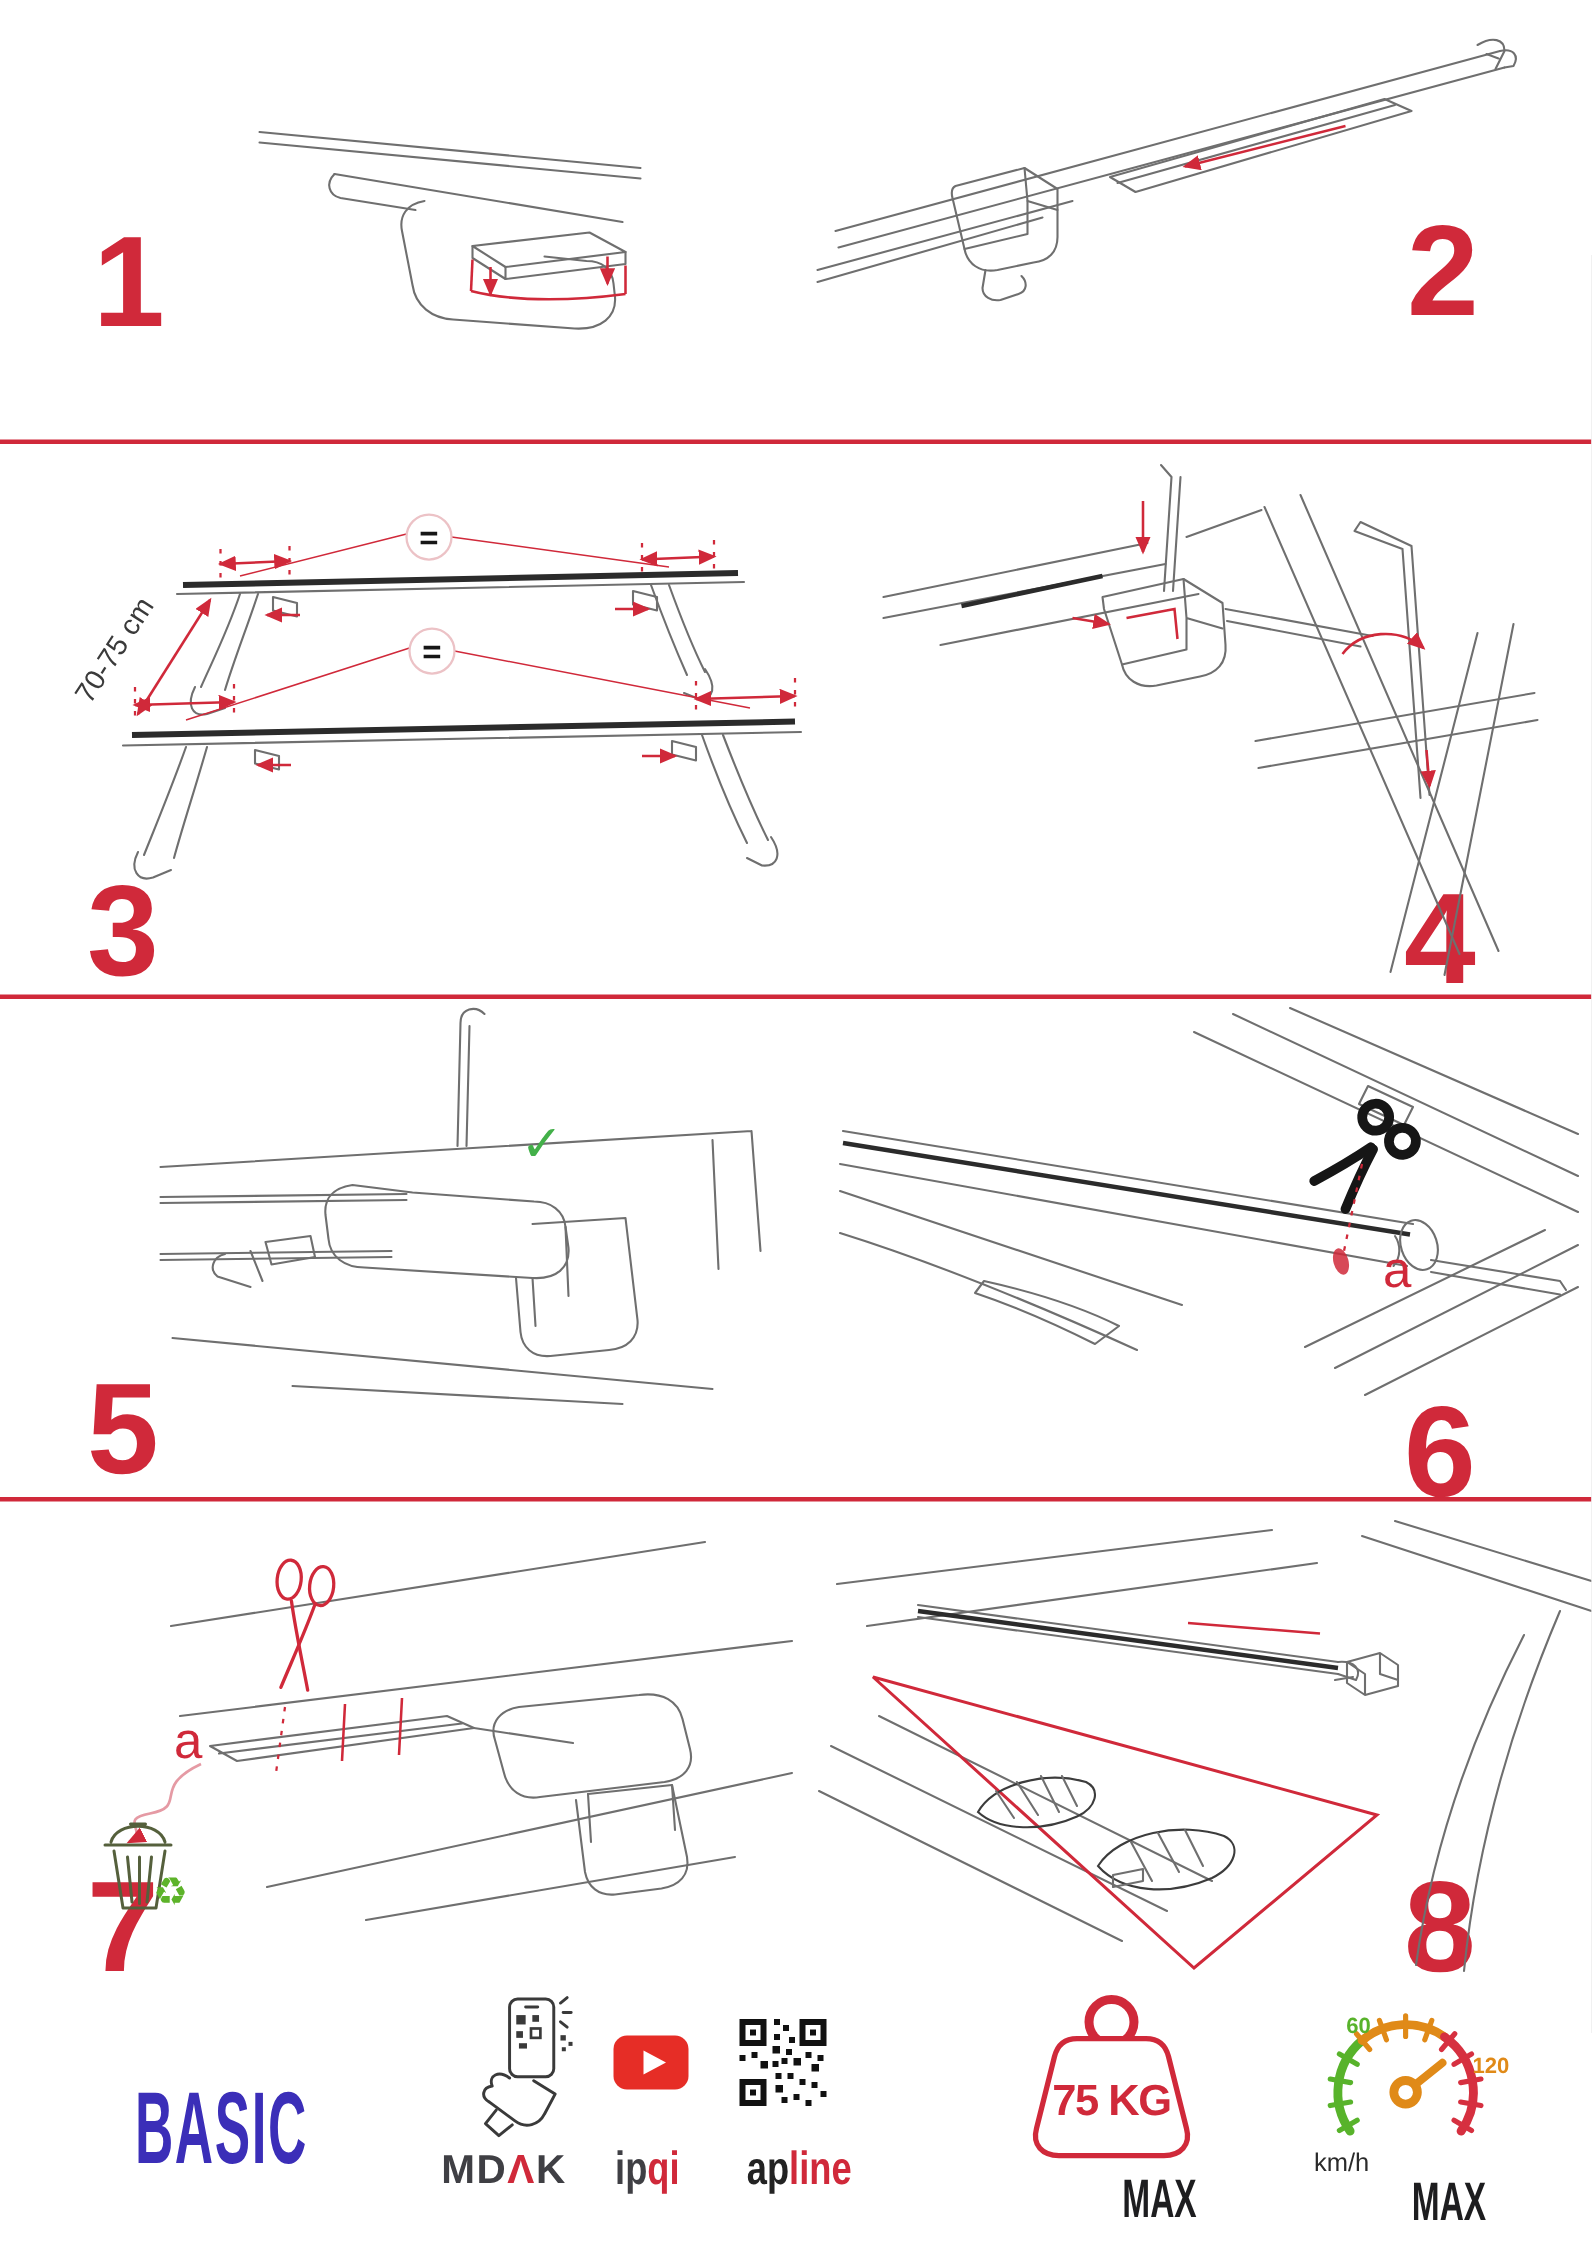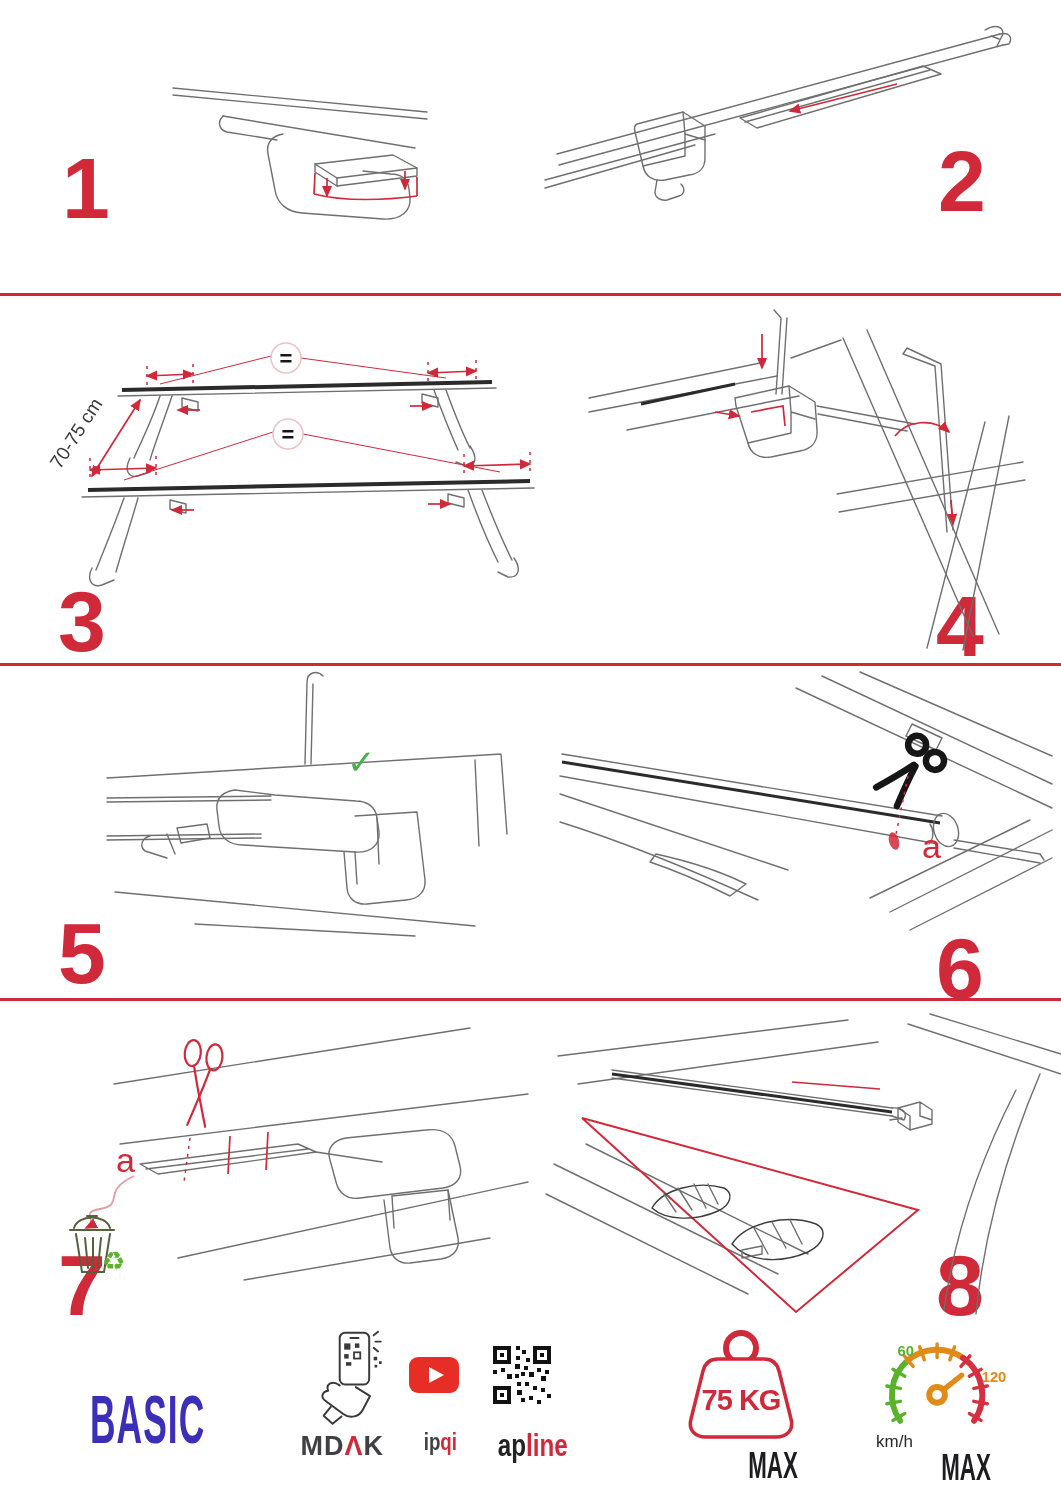--- a/index.html
+++ b/index.html
@@ -25,24 +25,24 @@
   .check{font-family:"DejaVu Sans",sans-serif;font-weight:bold;font-size:34px;fill:#43b049;}
   .recy{font-family:"DejaVu Sans",sans-serif;font-size:26px;fill:#5db32a;}
   .gl{font-family:"Liberation Sans",sans-serif;font-weight:bold;font-size:15px;text-anchor:middle;}
   .wt{font-family:"Liberation Sans",sans-serif;font-weight:bold;font-size:29px;fill:#d0293a;text-anchor:middle;letter-spacing:-1px;}
   
   .basic{position:absolute;left:90px;top:1337px;color:#3b2eb8;font-weight:bold;font-size:68px;line-height:1;margin-top:48px;}
   .basic span{display:inline-block;transform:scaleX(.52);transform-origin:0 50%;letter-spacing:2px;}
   .accpart{position:absolute;left:66px;top:1428px;font-size:36px;font-weight:bold;line-height:1;white-space:nowrap;}
   .accpart .inner{display:inline-block;transform:scaleX(.7);transform-origin:0 50%;}
   .accpart .p1{color:#232323;} .accpart .p2,.clr-red{color:#d0293a;}
-  .flogo{position:absolute;text-align:right;line-height:1;white-space:nowrap;}
+  .flogo{position:absolute;text-align:center;line-height:1;white-space:nowrap;}
   .flogo .inner{display:inline-block;transform-origin:50% 50%;}
   .mdak{left:288px;top:1433px;width:96px;font-size:27px;font-weight:bold;color:#3f3f44;letter-spacing:1px;}
-  .ipqi{left:402px;top:1430px;width:60px;font-size:24px;font-weight:bold;color:#3f3f44;}
+  .ipqi{left:402px;top:1430px;width:60px;font-size:31px;font-weight:bold;color:#3f3f44;}
   .ipqi .inner{transform:scaleX(.78);}
   .apline{left:488px;top:1430px;width:84px;font-size:31px;font-weight:bold;color:#232323;}
   .apline .inner{transform:scaleX(.78);}
   .maxlbl{position:absolute;text-align:right;font-weight:bold;font-size:36px;color:#1d1d1f;line-height:1;}
   .maxlbl .inner{display:inline-block;transform:scaleX(.62);transform-origin:50% 50%;}
   .kmh{position:absolute;left:876px;width:130px;top:1432px;font-size:17px;color:#2a2a2a;}
 </style>
 </head>
 <body>
 

